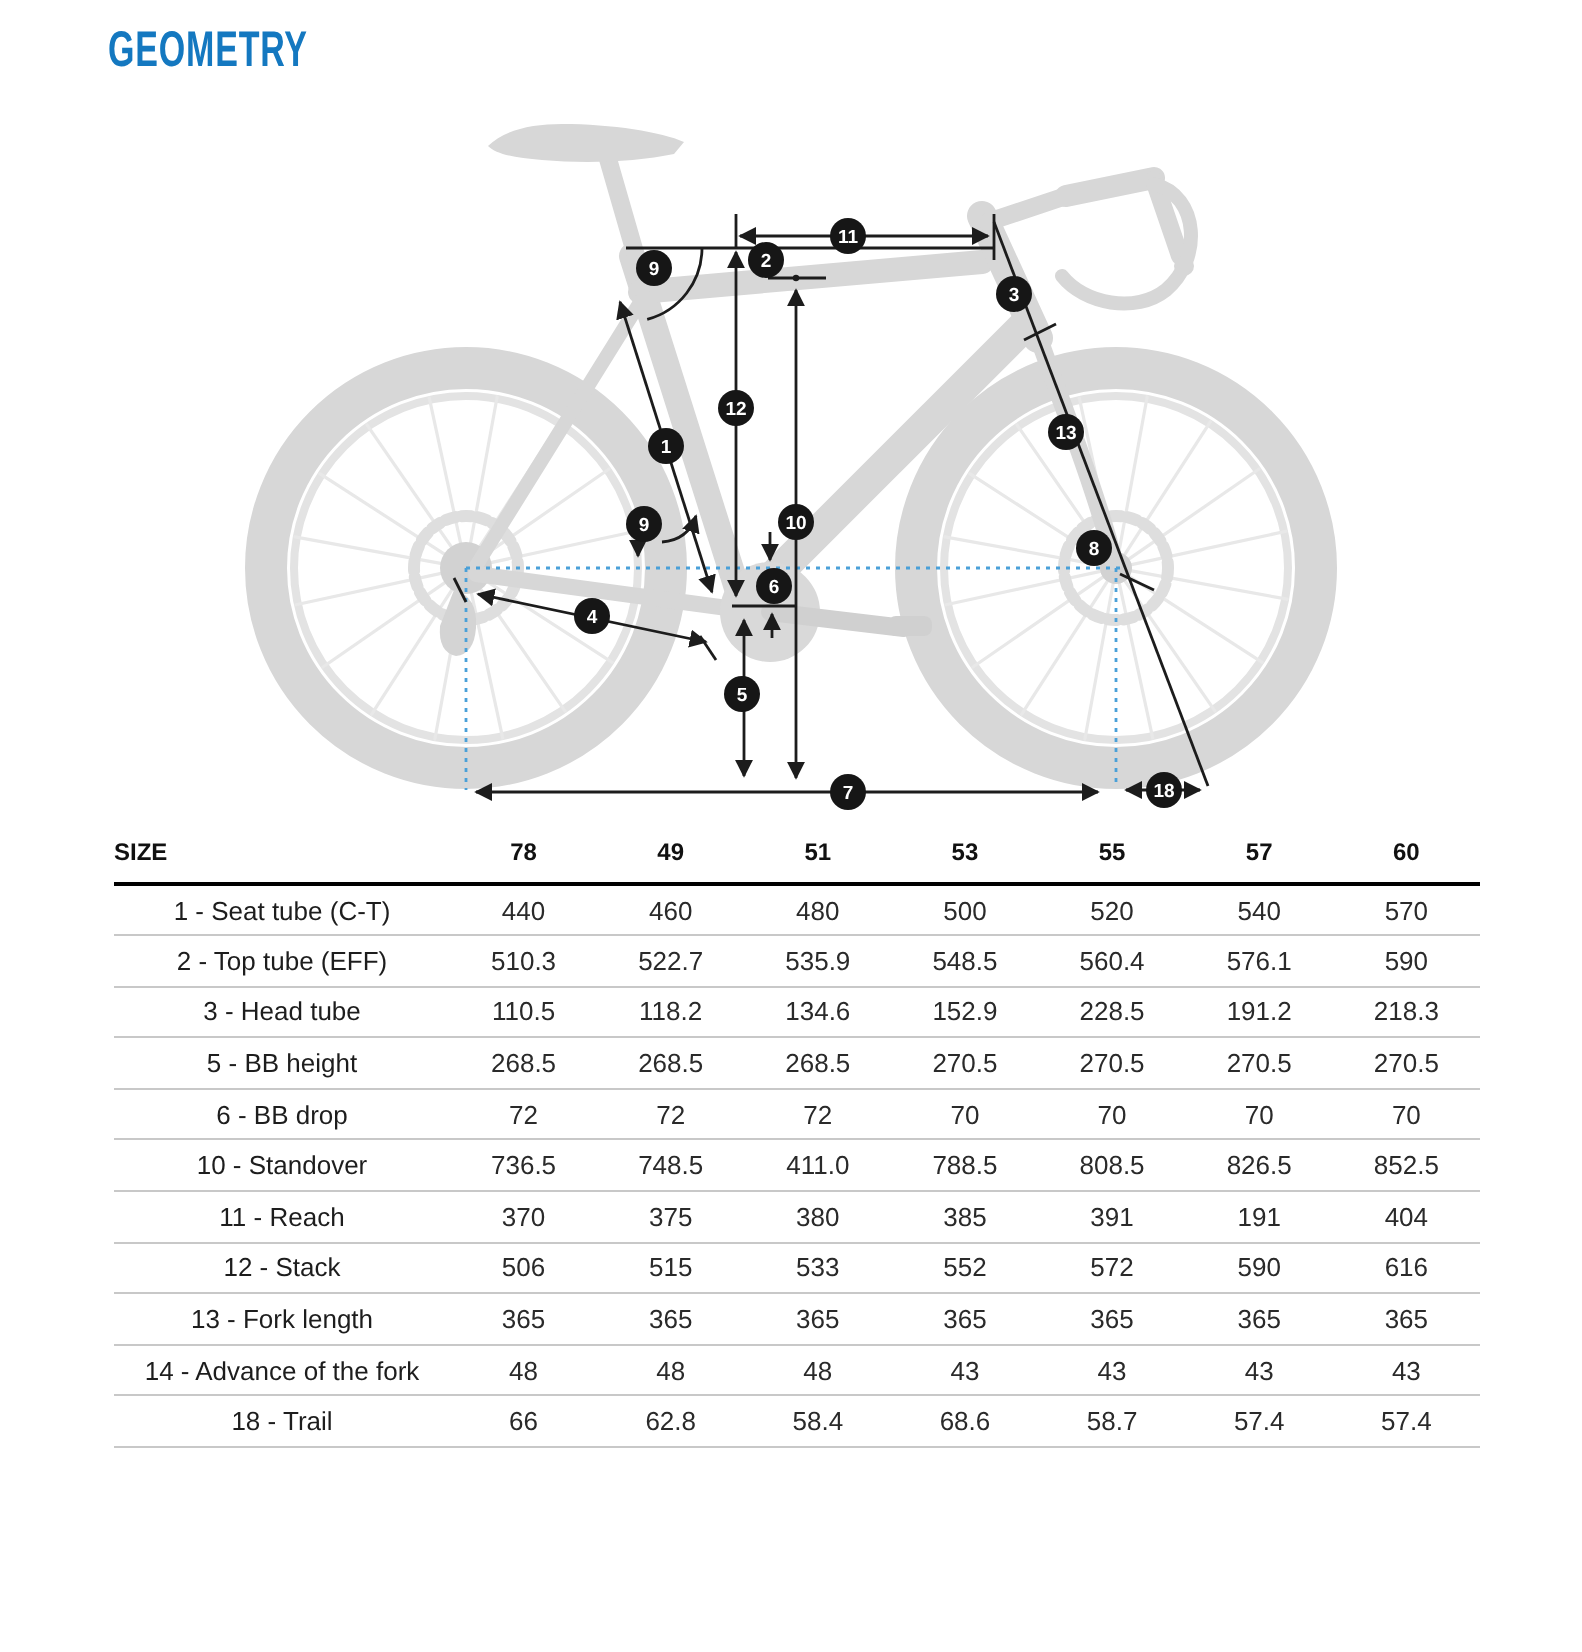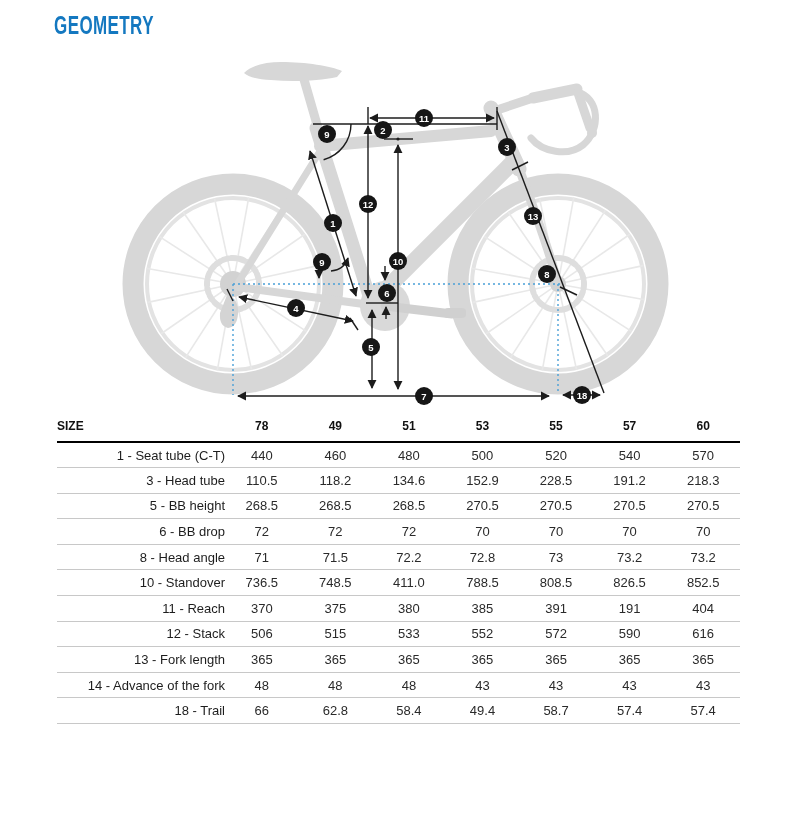--- a/index.html
+++ b/index.html
@@ -21,21 +21,21 @@
     font-family:"Liberation Sans", sans-serif;
   }
   .table-wrap { position:absolute; left:57px; top:410px; width:683px; }
   table { border-collapse:collapse; width:100%; table-layout:fixed; }
   th, td { padding:0; }
   thead tr { border-bottom:2px solid #000; }
   thead th { font-size:12px; font-weight:bold; color:#111; text-align:center; height:31px; vertical-align:middle; }
   thead th.size-col { text-align:left; }
   tbody tr { border-bottom:1px solid #c8c8c8; height:25.6px; }
   tbody td { font-size:13px; color:#2a2a2a; text-align:center; vertical-align:middle; }
-  tbody td.row-label { text-align:right; color:#1d1d1d; }
+  tbody td.row-label { text-align:center; color:#1d1d1d; }
 </style>
 </head>
 <body>
 
 <div class="page-title">GEOMETRY</div>
 
 <svg class="diagram" width="791" height="412" viewBox="0 0 791 412">
   <defs>
     <marker id="ah" viewBox="0 0 10 10" refX="9" refY="5" markerWidth="6.5" markerHeight="6.5" orient="auto-start-reverse">
       <path d="M0,0 L10,5 L0,10 z" fill="#1c1c1c"></path>
@@ -245,20 +245,30 @@
           <td class="row-label">1 - Seat tube (C-T)</td>
           <td>440</td>
           <td>460</td>
           <td>480</td>
           <td>500</td>
           <td>520</td>
           <td>540</td>
           <td>570</td>
         </tr>
         <tr>
+          <td class="row-label">2 - Top tube (EFF)</td>
+          <td>510.3</td>
+          <td>522.7</td>
+          <td>535.9</td>
+          <td>548.5</td>
+          <td>560.4</td>
+          <td>576.1</td>
+          <td>590</td>
+        </tr>
+        <tr>
           <td class="row-label">3 - Head tube</td>
           <td>110.5</td>
           <td>118.2</td>
           <td>134.6</td>
           <td>152.9</td>
           <td>228.5</td>
           <td>191.2</td>
           <td>218.3</td>
         </tr>
         <tr>
@@ -275,30 +285,20 @@
           <td class="row-label">6 - BB drop</td>
           <td>72</td>
           <td>72</td>
           <td>72</td>
           <td>70</td>
           <td>70</td>
           <td>70</td>
           <td>70</td>
         </tr>
         <tr>
-          <td class="row-label">8 - Head angle</td>
-          <td>71</td>
-          <td>71.5</td>
-          <td>72.2</td>
-          <td>72.8</td>
-          <td>73</td>
-          <td>73.2</td>
-          <td>73.2</td>
-        </tr>
-        <tr>
           <td class="row-label">10 - Standover</td>
           <td>736.5</td>
           <td>748.5</td>
           <td>411.0</td>
           <td>788.5</td>
           <td>808.5</td>
           <td>826.5</td>
           <td>852.5</td>
         </tr>
         <tr>
@@ -339,20 +339,20 @@
           <td>43</td>
           <td>43</td>
           <td>43</td>
           <td>43</td>
         </tr>
         <tr>
           <td class="row-label">18 - Trail</td>
           <td>66</td>
           <td>62.8</td>
           <td>58.4</td>
-          <td>49.4</td>
+          <td>68.6</td>
           <td>58.7</td>
           <td>57.4</td>
           <td>57.4</td>
         </tr>
       </tbody>
   </table>
 </div>
 
 </body></html>

